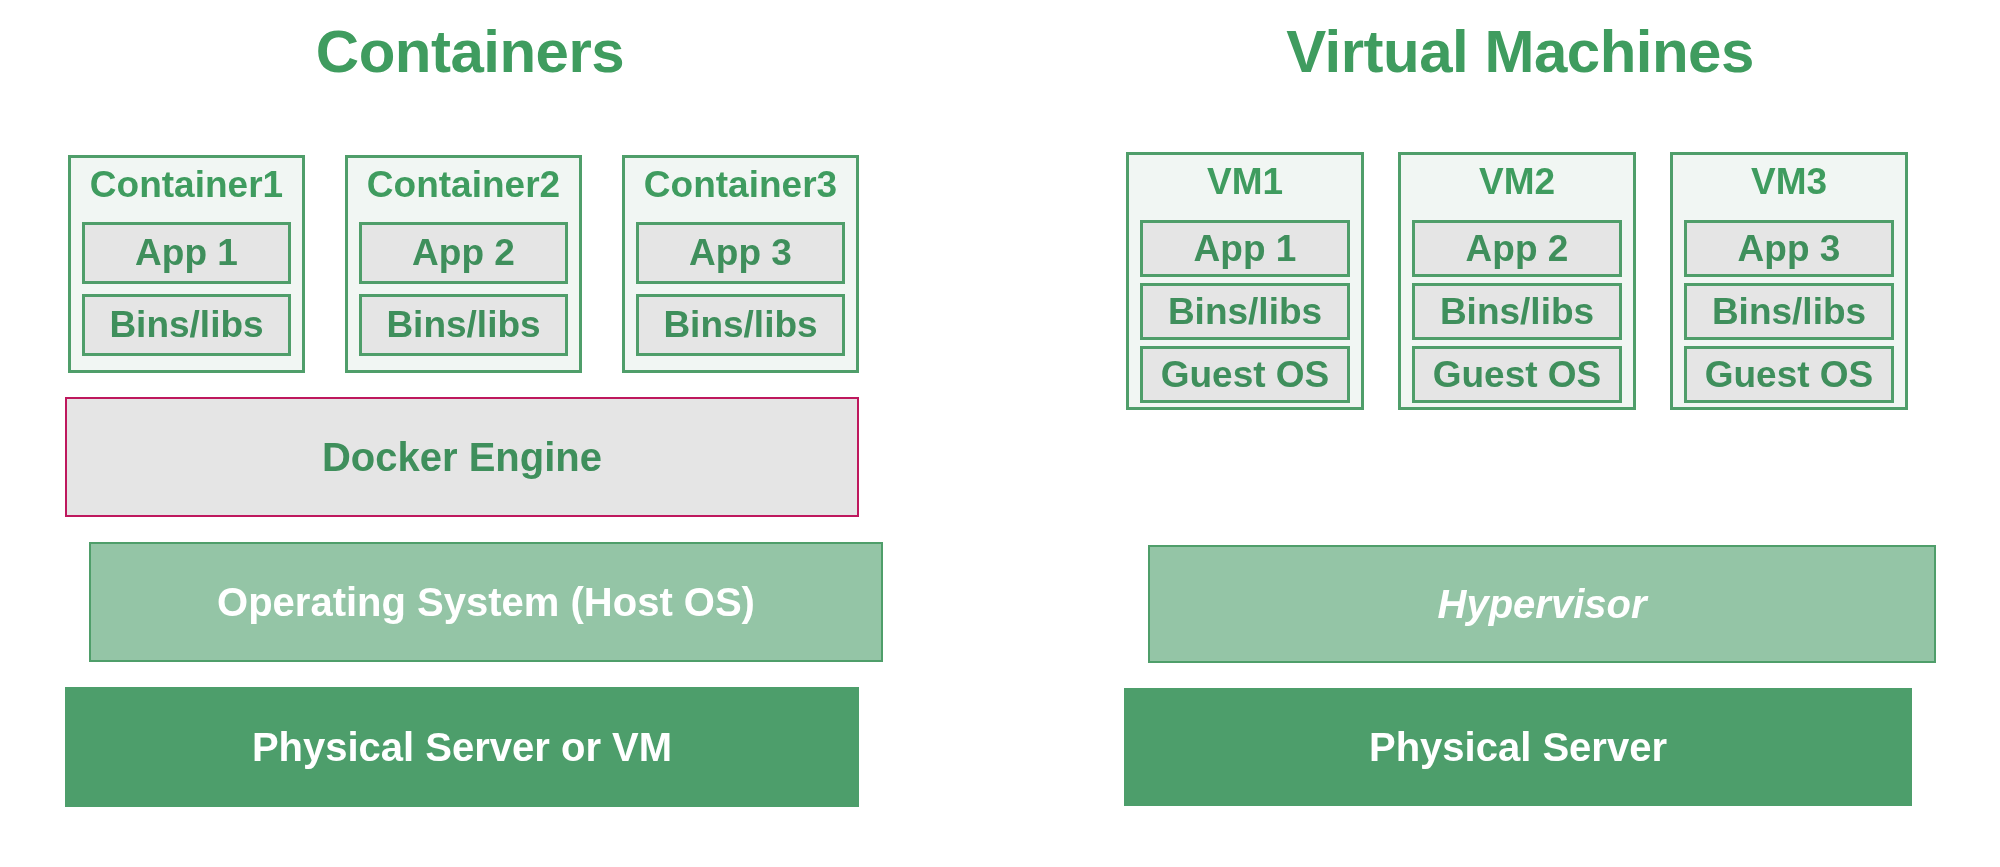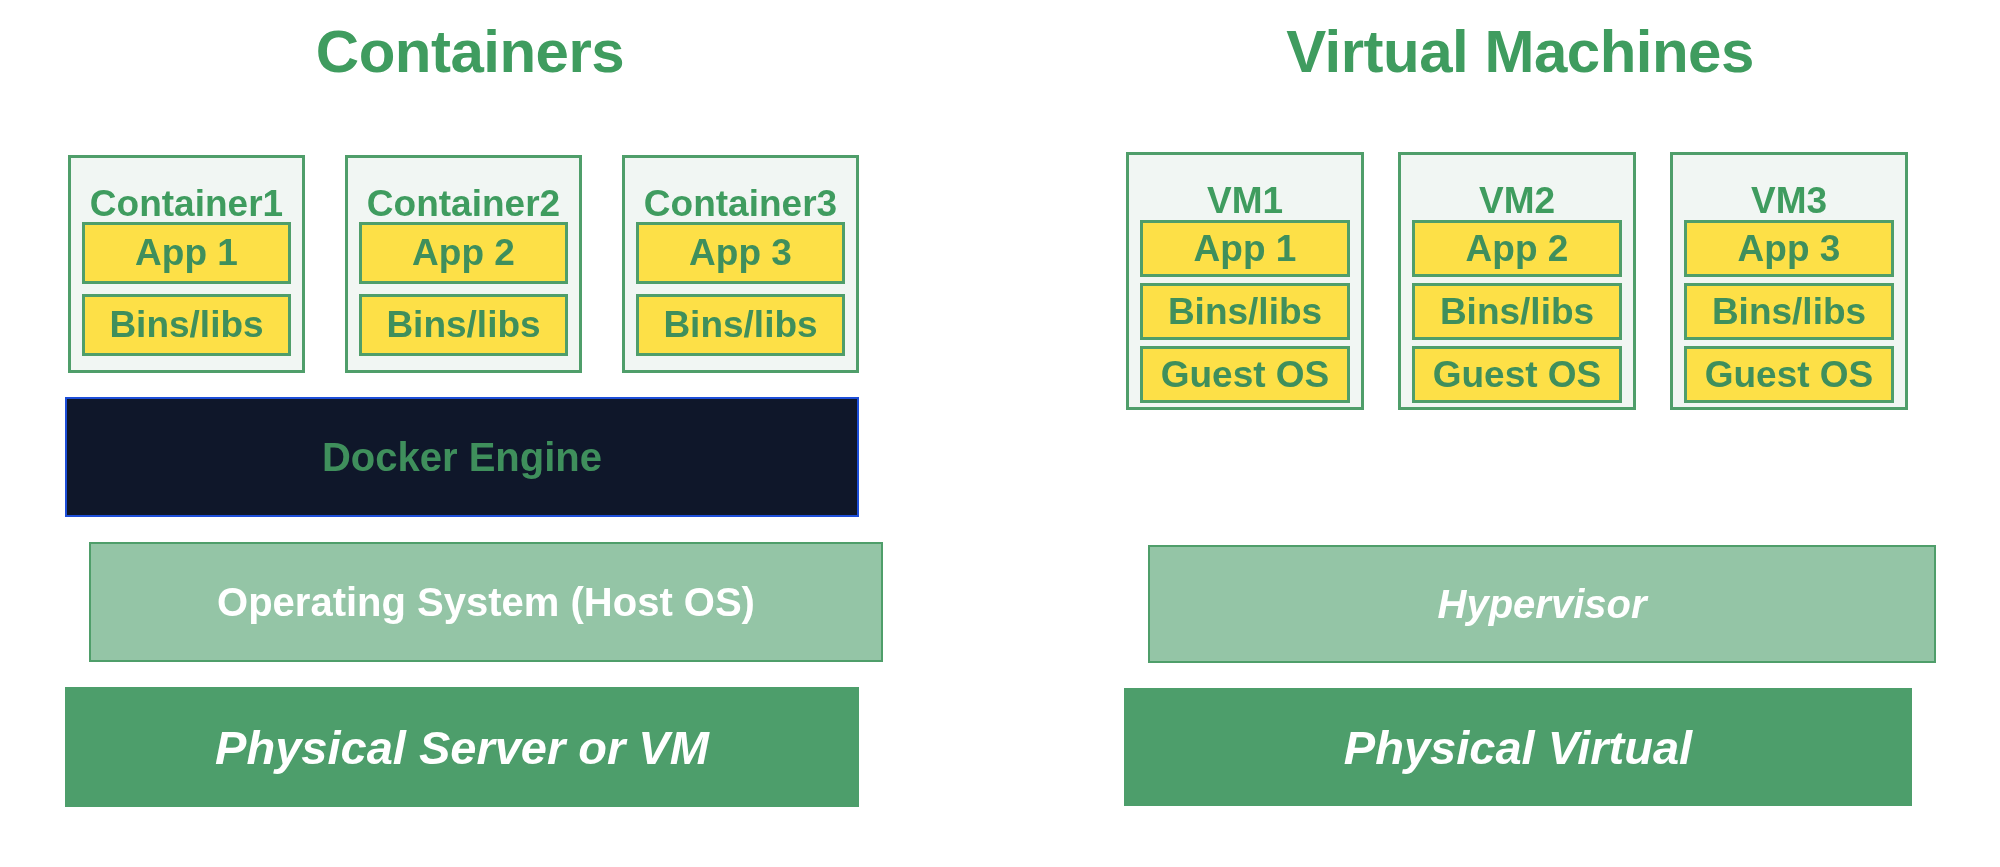--- a/index.html
+++ b/index.html
@@ -23,43 +23,43 @@
   .box{position:absolute;box-sizing:border-box;display:flex;
        align-items:center;justify-content:center;white-space:nowrap;}
 
   
   .shell{
     border:3px solid #4f9e6a;background:#f1f6f3;
     align-items:flex-start;justify-content:center;
   }
   .shell-label{
     color:#3f9c5f;font-weight:bold;font-size:37px;line-height:40px;
-    padding-top:26px;
+    padding-top:7px;
   }
 
   
   .block{
-    border:3px solid #4f9e6a;background:#fde047;
+    border:3px solid #4f9e6a;background:#e5e5e5;
     color:#3f8f5c;font-weight:bold;font-size:37px;
   }
 
   
   .bar-light{
-    border:2px solid #1d4ed8;background:#0f172a;
+    border:2px solid #be185d;background:#e5e5e5;
     color:#3f8f5c;font-weight:bold;font-size:40px;
   }
   
   .bar-mid{
     border:2px solid #4f9e6a;background:#94c5a6;
     color:#ffffff;font-weight:bold;font-size:40px;margin-left:24px;
   }
   
   .bar-dark{
     border:none;background:#4d9e6b;
-    color:#ffffff;font-weight:bold;font-size:47px;font-style:italic;
+    color:#ffffff;font-weight:bold;font-size:40px;
   }
 </style>
 </head>
 <body>
 
 <div class="canvas">
 
   <div class="title" id="title-containers">Containers</div>
 
   <div class="box shell" style="left:68px;top:155px;width:237px;height:218px;">
@@ -104,15 +104,15 @@
 
   <div class="box shell" style="left:1670px;top:152px;width:238px;height:258px;">
     <div class="shell-label">VM3</div>
   </div>
   <div class="box block" style="left:1684px;top:220px;width:210px;height:57px;">App 3</div>
   <div class="box block" style="left:1684px;top:283px;width:210px;height:57px;">Bins/libs</div>
   <div class="box block" style="left:1684px;top:346px;width:210px;height:57px;">Guest OS</div>
 
   <div class="box bar-mid" style="left:1124px;top:545px;width:788px;height:118px;font-style:italic;">Hypervisor</div>
 
-  <div class="box bar-dark" style="left:1124px;top:688px;width:788px;height:118px;">Physical Virtual</div>
+  <div class="box bar-dark" style="left:1124px;top:688px;width:788px;height:118px;">Physical Server</div>
 
 </div>
 
 </body></html>

